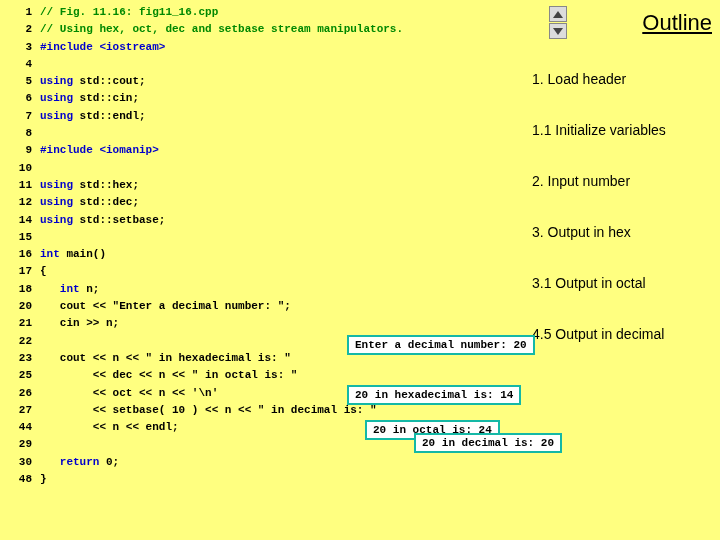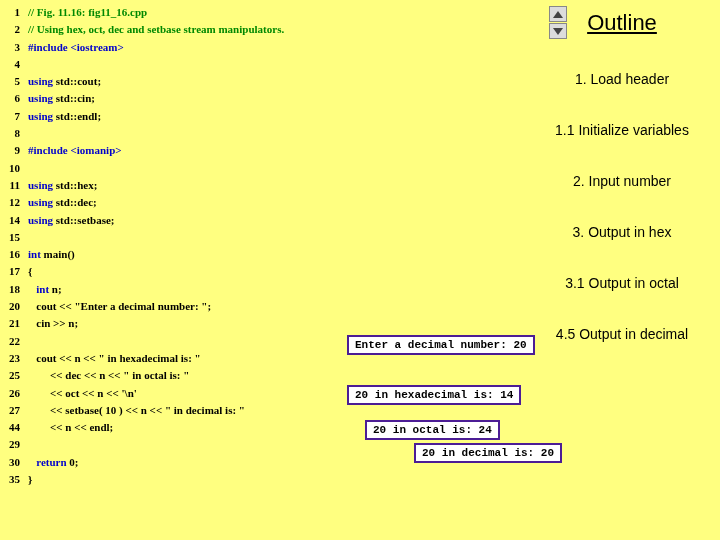--- a/index.html
+++ b/index.html
@@ -1,35 +1,35 @@
 <!DOCTYPE html>
 <html><head>
 <meta charset="utf-8">
 <style>
 * { box-sizing: border-box; margin: 0; padding: 0; }
 body { width: 720px; height: 540px; background: #ffff80; font-family: Arial, sans-serif; position: relative; overflow: hidden; }
-.code-area { position: absolute; left: 0; top: 4px; font-family: Liberation Serif, serif; font-size: 11px; line-height: 17.3px; }
+.code-area { position: absolute; left: 12px; top: 4px; font-family: Liberation Mono, monospace; font-size: 11px; line-height: 17.3px; }
 .line { white-space: pre; }
 .ln { display: inline-block; width: 20px; text-align: right; color: #000; margin-right: 8px; font-weight: bold; }
 .kw { font-weight: bold; color: #000; text-align: right; }
 .kwblue { color: #0000cc; font-weight: bold; }
 .cmt { color: #008800; font-weight: bold; }
 .right-panel { position: absolute; right: 8px; top: 4px; width: 180px; }
 .arrows { position: absolute; right: 145px; top: 2px; }
 .arrow-box { width: 18px; height: 16px; background: #dcdcdc; border: 1px solid #888; display: flex; align-items: center; justify-content: center; margin-bottom: 1px; }
 .arrow-up, .arrow-down { width: 0; height: 0; border-left: 5px solid transparent; border-right: 5px solid transparent; }
 .arrow-up { border-bottom: 7px solid #444; }
 .arrow-down { border-top: 7px solid #444; }
-.outline-title { font-size: 22px; text-decoration: underline; text-align: center; margin-bottom: 28px; margin-top: 6px; }
-.outline-item { font-size: 14px; margin-bottom: 18px; text-align: center; margin-top: 35px; }
-.output-box { position: absolute; background: #fff; border: 2px solid #4c1d95; padding: 2px 6px; font-family: "Courier New", monospace; font-size: 11px; font-weight: bold; white-space: nowrap; }
+.outline-title { font-size: 22px; text-decoration: underline; text-align: right; margin-bottom: 28px; margin-top: 6px; }
+.outline-item { font-size: 14px; margin-bottom: 18px; text-align: left; margin-top: 35px; }
+.output-box { position: absolute; background: #fff; border: 2px solid #14b8a6; padding: 2px 6px; font-family: "Courier New", monospace; font-size: 11px; font-weight: bold; white-space: nowrap; }
 .ob1 { left: 347px; top: 335px; }
 .ob2 { left: 347px; top: 385px; }
 .ob3 { left: 365px; top: 420px; }
-.ob4 { left: 414px; top: 443px; }
+.ob4 { left: 414px; top: 433px; }
 </style>
 </head>
 <body>
 
 <div class="code-area" id="code-area">
     <div class="line"><span class="ln">1</span><span class="cmt">// Fig. 11.16: fig11_16.cpp</span></div>
     <div class="line"><span class="ln">2</span><span class="cmt">// Using hex, oct, dec and setbase stream manipulators.</span></div>
     <div class="line"><span class="ln">3</span><span class="kwblue">#include &lt;iostream&gt;</span></div>
     <div class="line"><span class="ln">4</span></div>
     <div class="line"><span class="ln">5</span><span class="kwblue">using </span><span class="kw">std::cout;</span></div>
@@ -48,21 +48,21 @@
     <div class="line"><span class="ln">20</span><span class="kw">   cout &lt;&lt; "Enter a decimal number: ";</span></div>
     <div class="line"><span class="ln">21</span><span class="kw">   cin &gt;&gt; n;</span></div>
     <div class="line"><span class="ln">22</span></div>
     <div class="line"><span class="ln">23</span><span class="kw">   cout &lt;&lt; n &lt;&lt; " in hexadecimal is: "</span></div>
     <div class="line"><span class="ln">25</span><span class="kw">        &lt;&lt; dec &lt;&lt; n &lt;&lt; " in octal is: "</span></div>
     <div class="line"><span class="ln">26</span><span class="kw">        &lt;&lt; oct &lt;&lt; n &lt;&lt; '\n'</span></div>
     <div class="line"><span class="ln">27</span><span class="kw">        &lt;&lt; setbase( 10 ) &lt;&lt; n &lt;&lt; " in decimal is: "</span></div>
     <div class="line"><span class="ln">44</span><span class="kw">        &lt;&lt; n &lt;&lt; endl;</span></div>
     <div class="line"><span class="ln">29</span></div>
     <div class="line"><span class="ln">30</span><span class="kw">   </span><span class="kwblue">return</span><span class="kw"> 0;</span></div>
-    <div class="line"><span class="ln">35</span><span class="kw">}</span></div>
+    <div class="line"><span class="ln">48</span><span class="kw">}</span></div>
   </div>
 
 <div class="right-panel">
   <div class="arrows">
     <div class="arrow-box">
         <div class="arrow-up"></div>
       </div>
     <div class="arrow-box">
         <div class="arrow-down"></div>
       </div>

